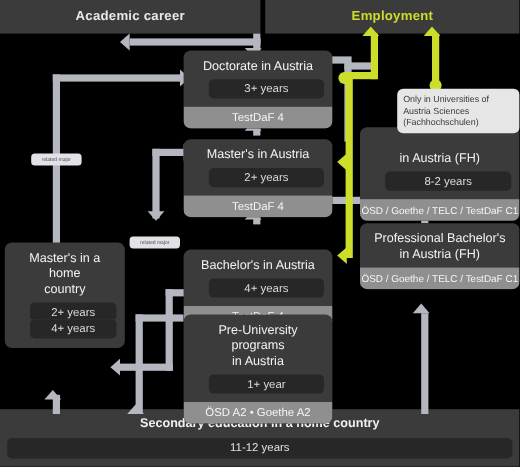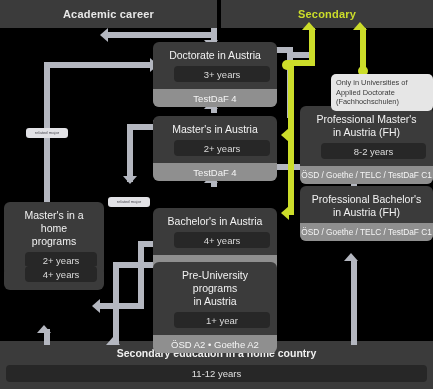--- a/index.html
+++ b/index.html
@@ -83,21 +83,21 @@
 </style>
 </head>
 <body>
 
 <div id="stage">
 
   <div class="hdr academic">
     <span>Academic career</span>
   </div>
   <div class="hdr employment">
-    <span>Secondary</span>
+    <span>Employment</span>
   </div>
 
   <div class="seg" style="left:211px; top:28px; width:6px; height:8px;"></div>
   <div class="seg" style="left:108px; top:32px; width:109px; height:6px;"></div>
   <div class="arw left" style="left:100px; top:28px;"></div>
   <div class="seg" style="left:211px; top:32px; width:6px; height:12px;"></div>
   <div class="arw down" style="left:204px; top:40px;"></div>
 
   <div class="seg" style="left:44px; top:62px; width:6px; height:154px;"></div>
   <div class="seg" style="left:44px; top:62px; width:106px; height:6px;"></div>
@@ -160,21 +160,21 @@
   <div class="arw left y" style="left:281px; top:128px;"></div>
 
   <div class="seg y" style="left:360px; top:28px; width:6px; height:40px;"></div>
   <div class="arw up y" style="left:353px; top:22px;"></div>
   <div class="cap y" style="left:358px; top:66px; width:10px; height:10px; border-radius:5px;"></div>
   <div class="cap y" style="left:282px; top:60px; width:10px; height:10px; border-radius:5px;"></div>
 
   <div class="cap y" style="left:352px; top:104px; width:8px; height:8px; border-radius:4px;"></div>
 
   <div class="note" style="left:331px; top:74px; width:102px;">
-    <span>Only in Universities of Applied Doctorate (Fachhochschulen)</span>
+    <span>Only in Universities of Austria Sciences (Fachhochschulen)</span>
   </div>
 
   <div class="node" style="left:153px; top:42px; width:124px;">
     <div class="ntitle">Doctorate in Austria</div>
     <div class="nyears">3+ years</div>
     <div class="nlang">TestDaF 4</div>
   </div>
 
   <div class="node" style="left:153px; top:116px; width:124px;">
     <div class="ntitle">Master's in Austria</div>
@@ -192,39 +192,39 @@
     <div class="ntitle">
       <span>Pre-University programs</span><br>
       <span>in Austria</span>
     </div>
     <div class="nyears">1+ year</div>
     <div class="nlang">ÖSD A2 • Goethe A2</div>
   </div>
 
   <div class="node" style="left:300px; top:106px; width:133px;">
     <div class="ntitle">
-      <span>Professional Master's</span><br>
+      <br>
       <span>in Austria (FH)</span>
     </div>
     <div class="nyears">8-2 years</div>
     <div class="nlang small">ÖSD / Goethe / TELC / TestDaF C1</div>
   </div>
 
   <div class="node" style="left:300px; top:186px; width:133px;">
     <div class="ntitle">
       <span>Professional Bachelor's</span><br>
       <span>in Austria (FH)</span>
     </div>
     <div class="nlang small">ÖSD / Goethe / TELC / TestDaF C1</div>
   </div>
 
   <div class="node" style="left:4px; top:202px; width:100px; padding-bottom:1px;">
     <div class="ntitle">
       <span>Master's in a home</span><br>
-      <span>programs</span>
+      <span>country</span>
     </div>
     <div class="nyears">2+ years</div>
   </div>
 
   <div class="node" style="left:4px; top:266px; width:100px; padding-bottom:1px;">
     <div class="nyears">4+ years</div>
   </div>
 
   <div class="footbar">
     <div class="ftitle">Secondary education in a home country</div>

